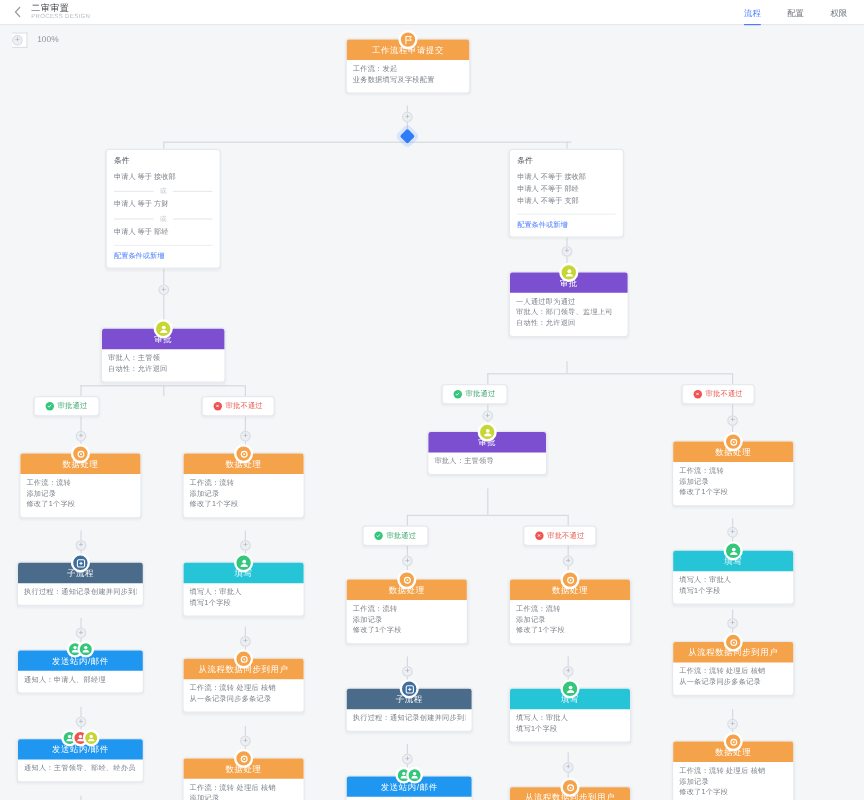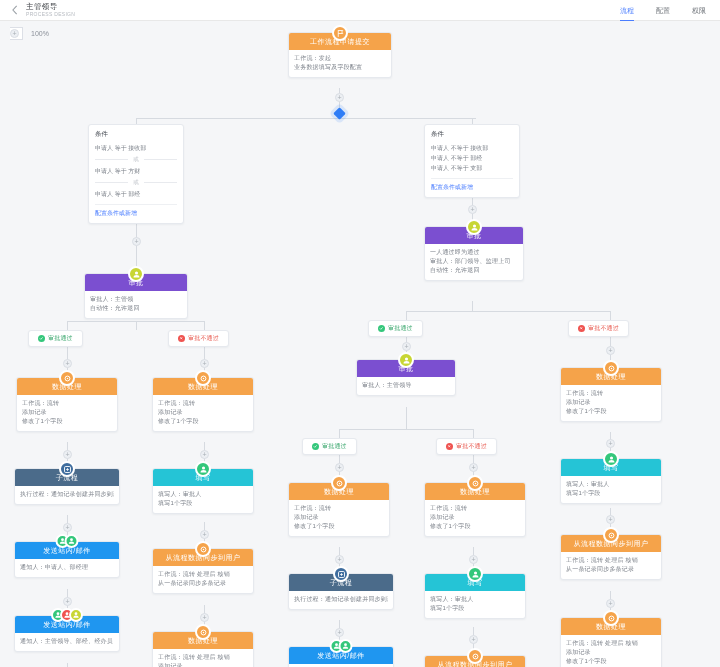--- a/index.html
+++ b/index.html
@@ -149,21 +149,21 @@
 </head>
 <body>
 
 <div class="topbar">
   <span class="back-icon">
     <svg viewBox="0 0 12 12">
         <path d="M8 1 L3.5 6 L8 11" fill="none" stroke="#9aa0a6" stroke-width="1.3"></path>
       </svg>
   </span>
   <div class="titlewrap">
-    <div class="apptitle">主管领导</div>
+    <div class="apptitle">二审审置</div>
     <div class="appsub">PROCESS DESIGN</div>
   </div>
   <div class="tabs">
     <div class="tab active">流程</div>
     <div class="tab">配置</div>
     <div class="tab">权限</div>
   </div>
 </div>
 
 <div class="zoombar">

